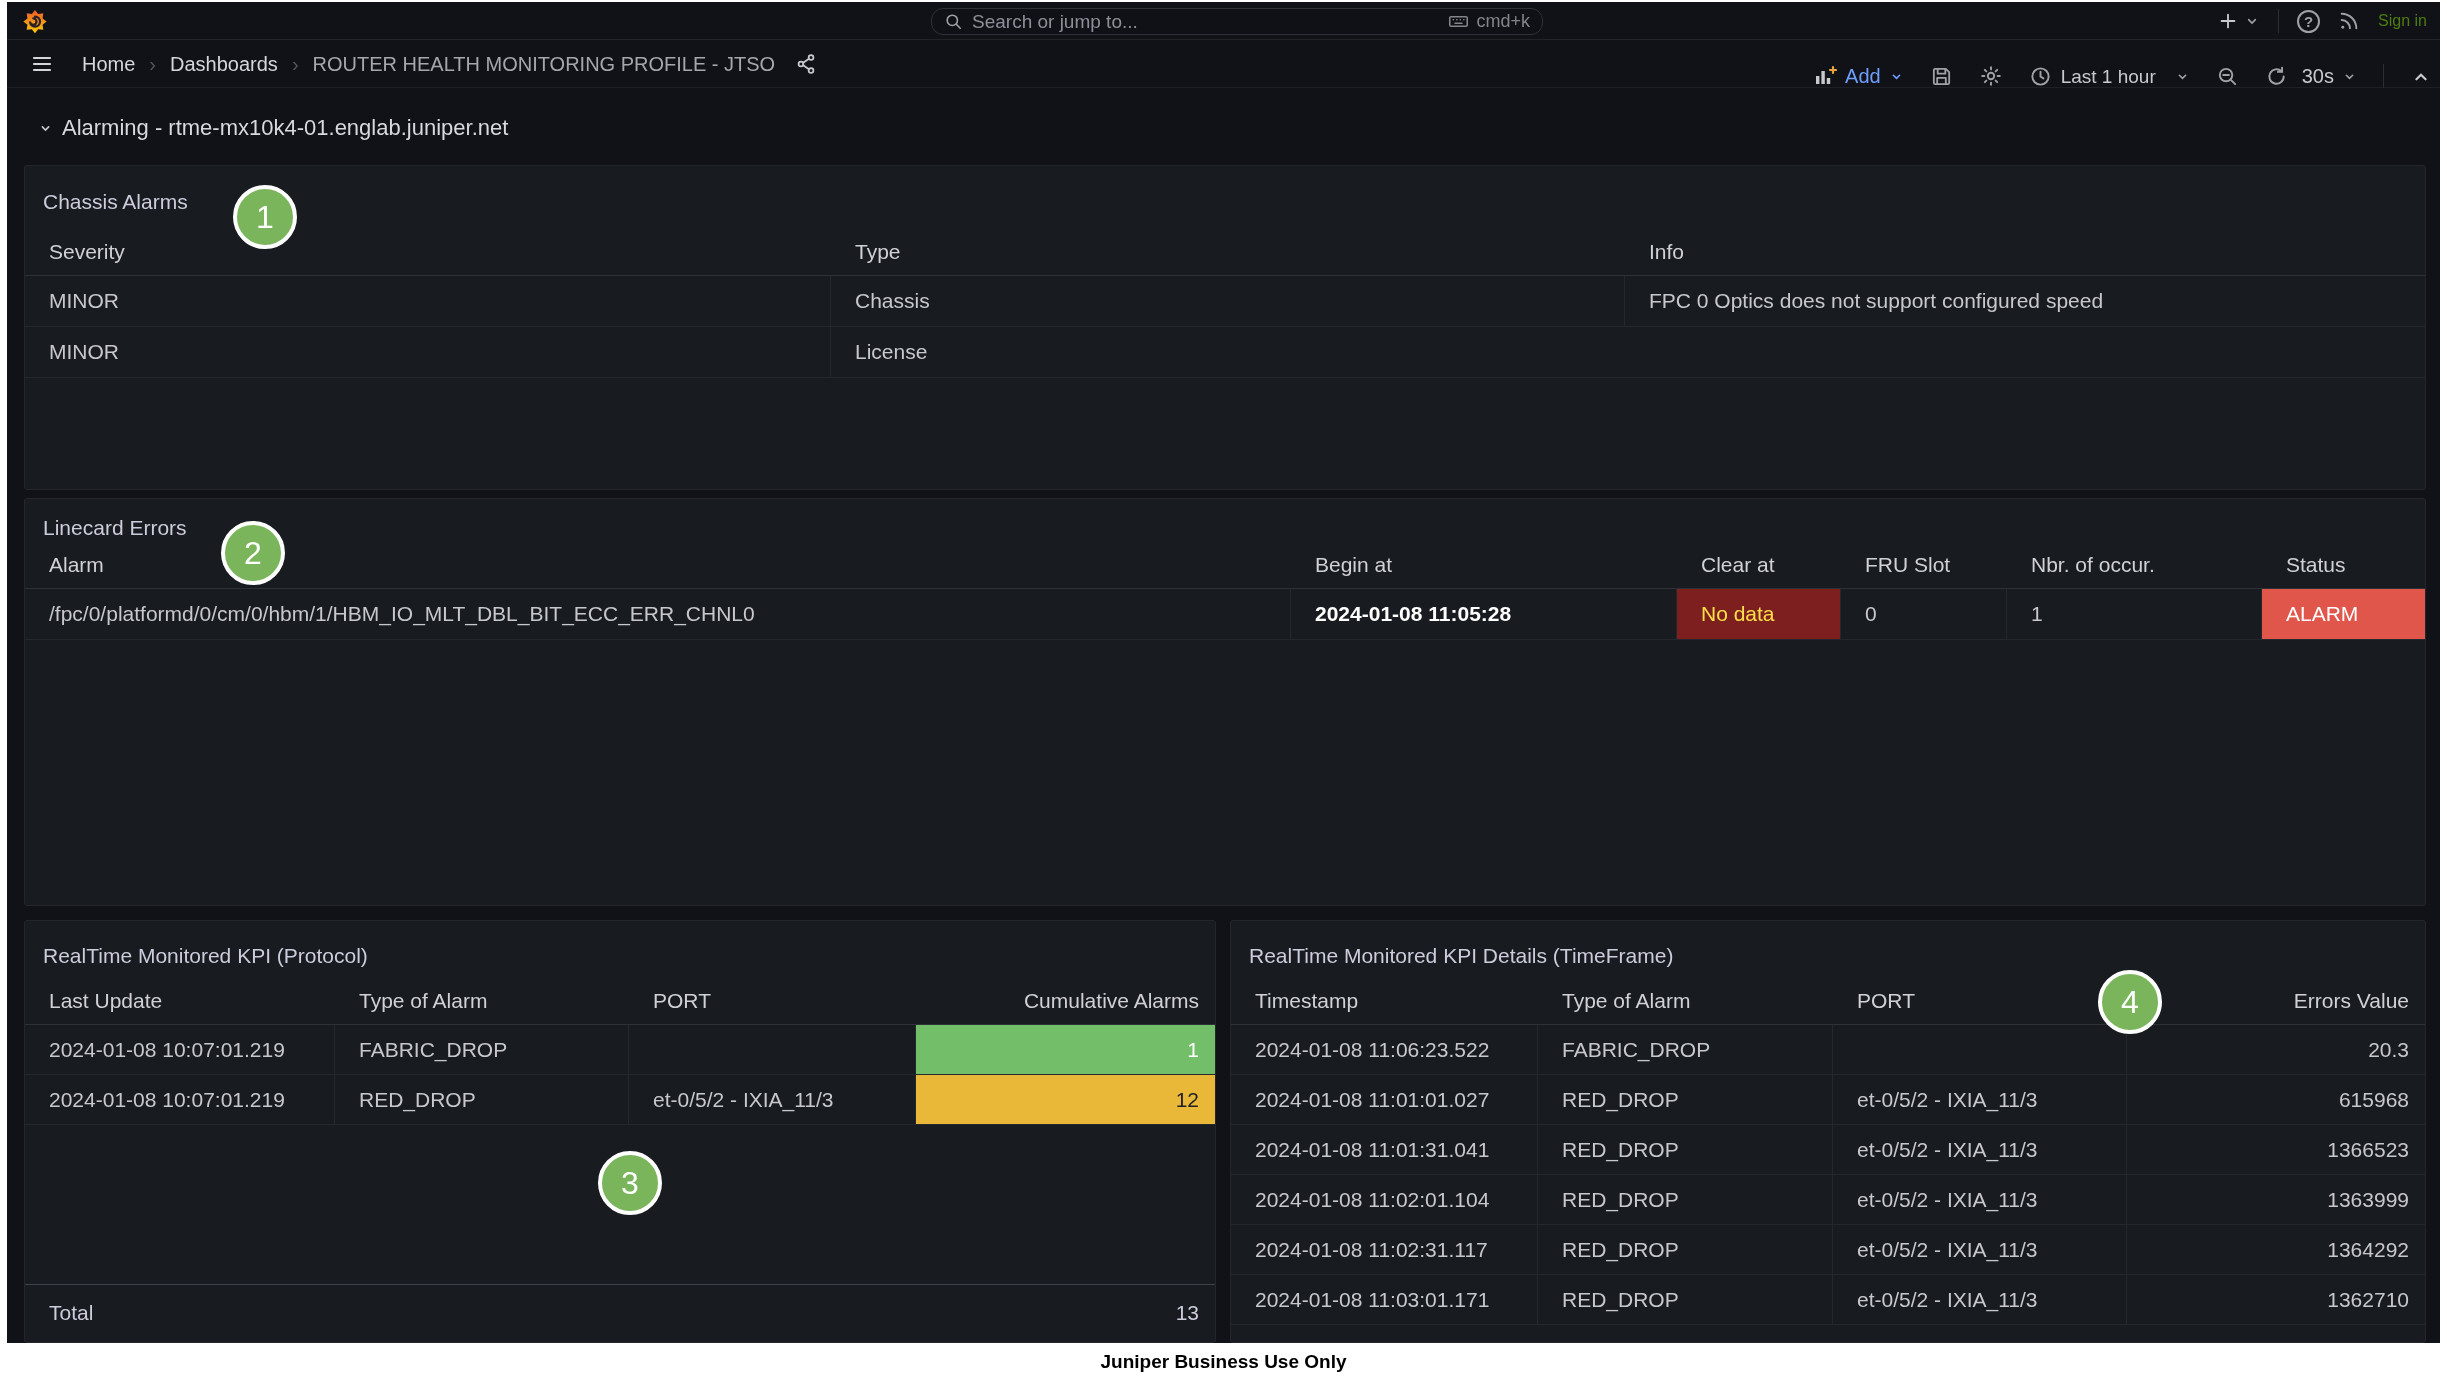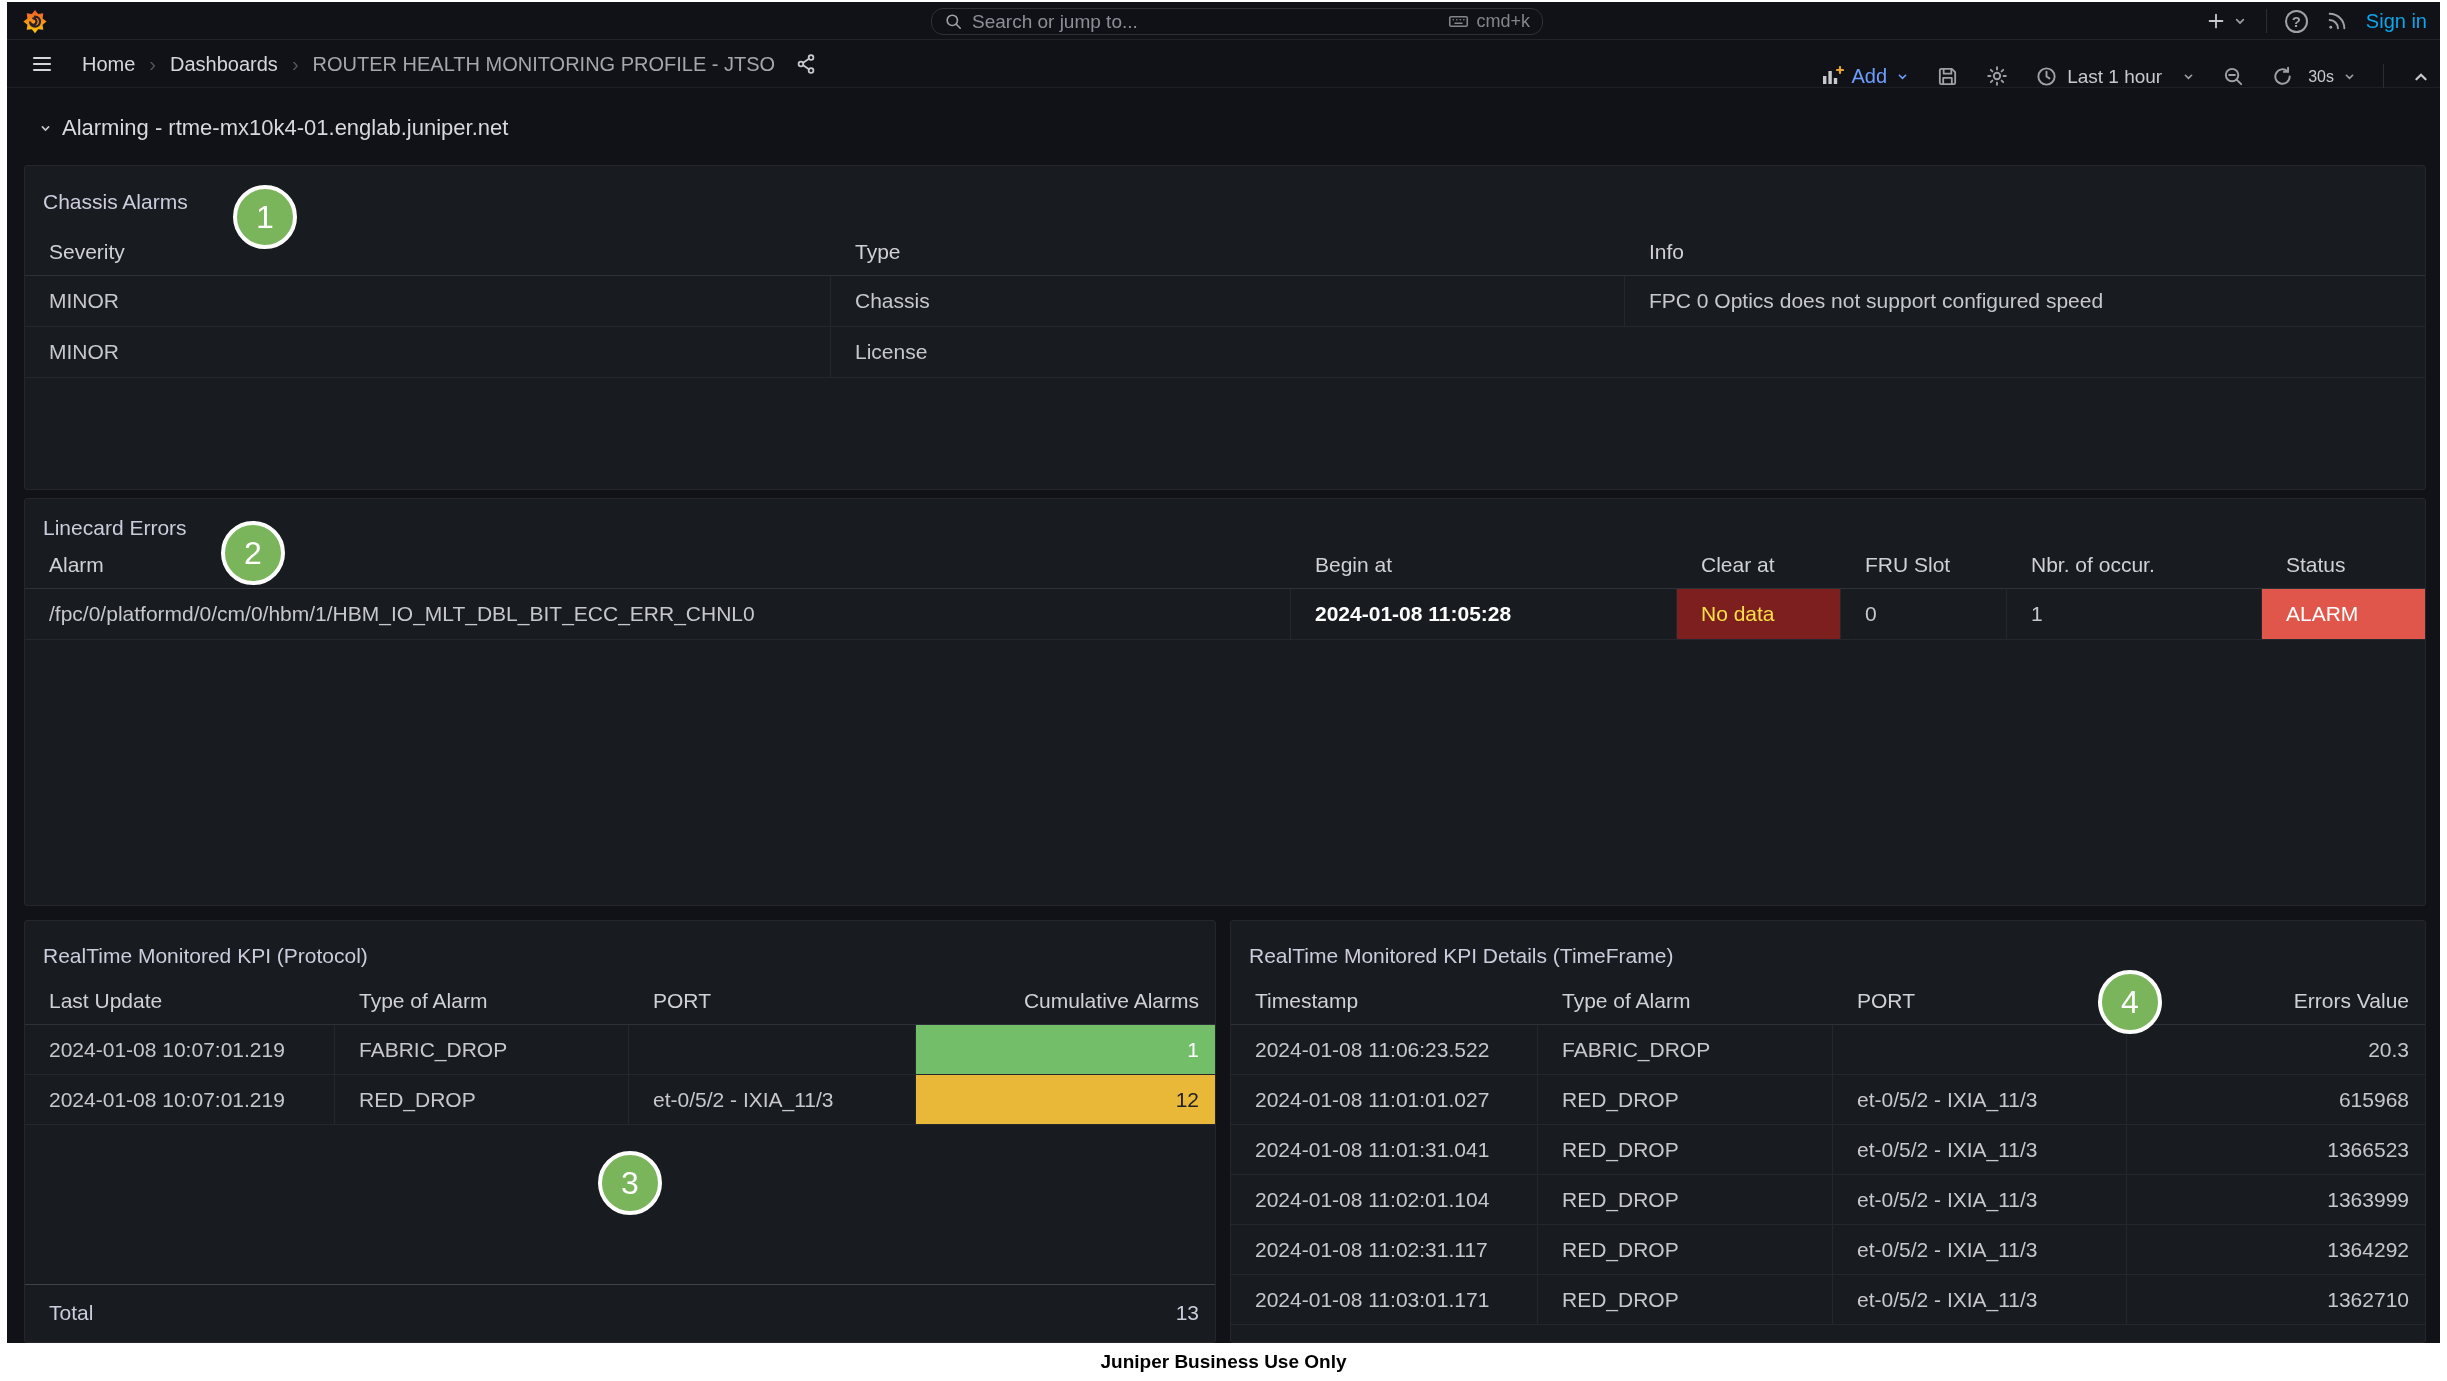--- a/index.html
+++ b/index.html
@@ -9,34 +9,34 @@
   .app  { position:absolute; left:7px; top:2px; width:2433px; height:1341px; background:#111217; }
 
   
   .topbar { position:absolute; left:0; top:0; width:100%; height:38px; background:#111217; border-bottom:1px solid #222428; }
   .logo { position:absolute; left:14px; top:5px; width:28px; height:28px; }
   .searchbox { position:absolute; left:924px; top:6px; width:612px; height:27px; background:#101116; border:1px solid #303138; border-radius:12px; display:flex; align-items:center; padding:0 12px; color:#8d8f98; font-size:19px; }
   .searchbox .ph { margin-left:9px; flex:1; }
   .shortcut { display:flex; align-items:center; gap:7px; color:#83858d; font-size:18px; }
   .tb-right { position:absolute; right:13px; top:0; height:38px; display:flex; align-items:center; gap:18px; }
   .vdiv { width:1px; height:24px; background:#2c2d33; }
-  .signin { color:#0ea5e9; font-size:20px; font-weight:500; white-space:nowrap; }
+  .signin { color:#4d7c0f; font-size:16px; font-weight:500; white-space:nowrap; }
   .icon-btn { display:flex; align-items:center; justify-content:center; cursor:pointer; }
   .qmark { width:23px; height:23px; border:2px solid #9fa1a8; border-radius:50%; color:#9fa1a8; font-size:15px; font-weight:700; display:flex; align-items:center; justify-content:center; }
 
   
   .navbar { position:absolute; left:0; top:38px; width:100%; height:48px; background:#111217; border-bottom:1px solid #1d1f24; }
   .crumbs { position:absolute; left:23px; top:0; height:48px; display:flex; align-items:center; gap:14px; font-size:20px; }
   .crumb { color:#d5d6db; font-weight:500; white-space:nowrap; }
   .crumb.current { color:#a5a7ae; font-weight:400; }
   .crumb-sep { color:#55575f; font-size:20px; }
   .nav-right { position:absolute; right:8px; top:0; height:48px; display:flex; align-items:flex-end; gap:26px; }
   .addgrp { display:flex; align-items:center; gap:8px; color:#6e9fff; font-size:20px; font-weight:500; }
   .timegrp { display:flex; align-items:center; gap:9px; color:#c8c9cf; font-size:19px; font-weight:500; white-space:nowrap; }
-  .refgrp { display:flex; align-items:center; gap:8px; color:#c8c9cf; font-size:16px; font-weight:500; }
+  .refgrp { display:flex; align-items:center; gap:8px; color:#c8c9cf; font-size:20px; font-weight:500; }
 
   
   .rowhdr { position:absolute; left:31px; top:113px; display:flex; align-items:center; gap:9px; color:#d8d9de; }
   .rowhdr .t { font-size:22px; font-weight:500; }
 
   
   .panel { position:absolute; background:#181b1f; border:1px solid #25262c; border-radius:3px;text-align:center; }
   .p-title { position:absolute; left:18px; color:#ccccdc; font-size:21px; font-weight:500; white-space:nowrap; }
   .tbl { position:absolute; left:0; width:100%; }
   .tr { display:grid; align-items:center; }

